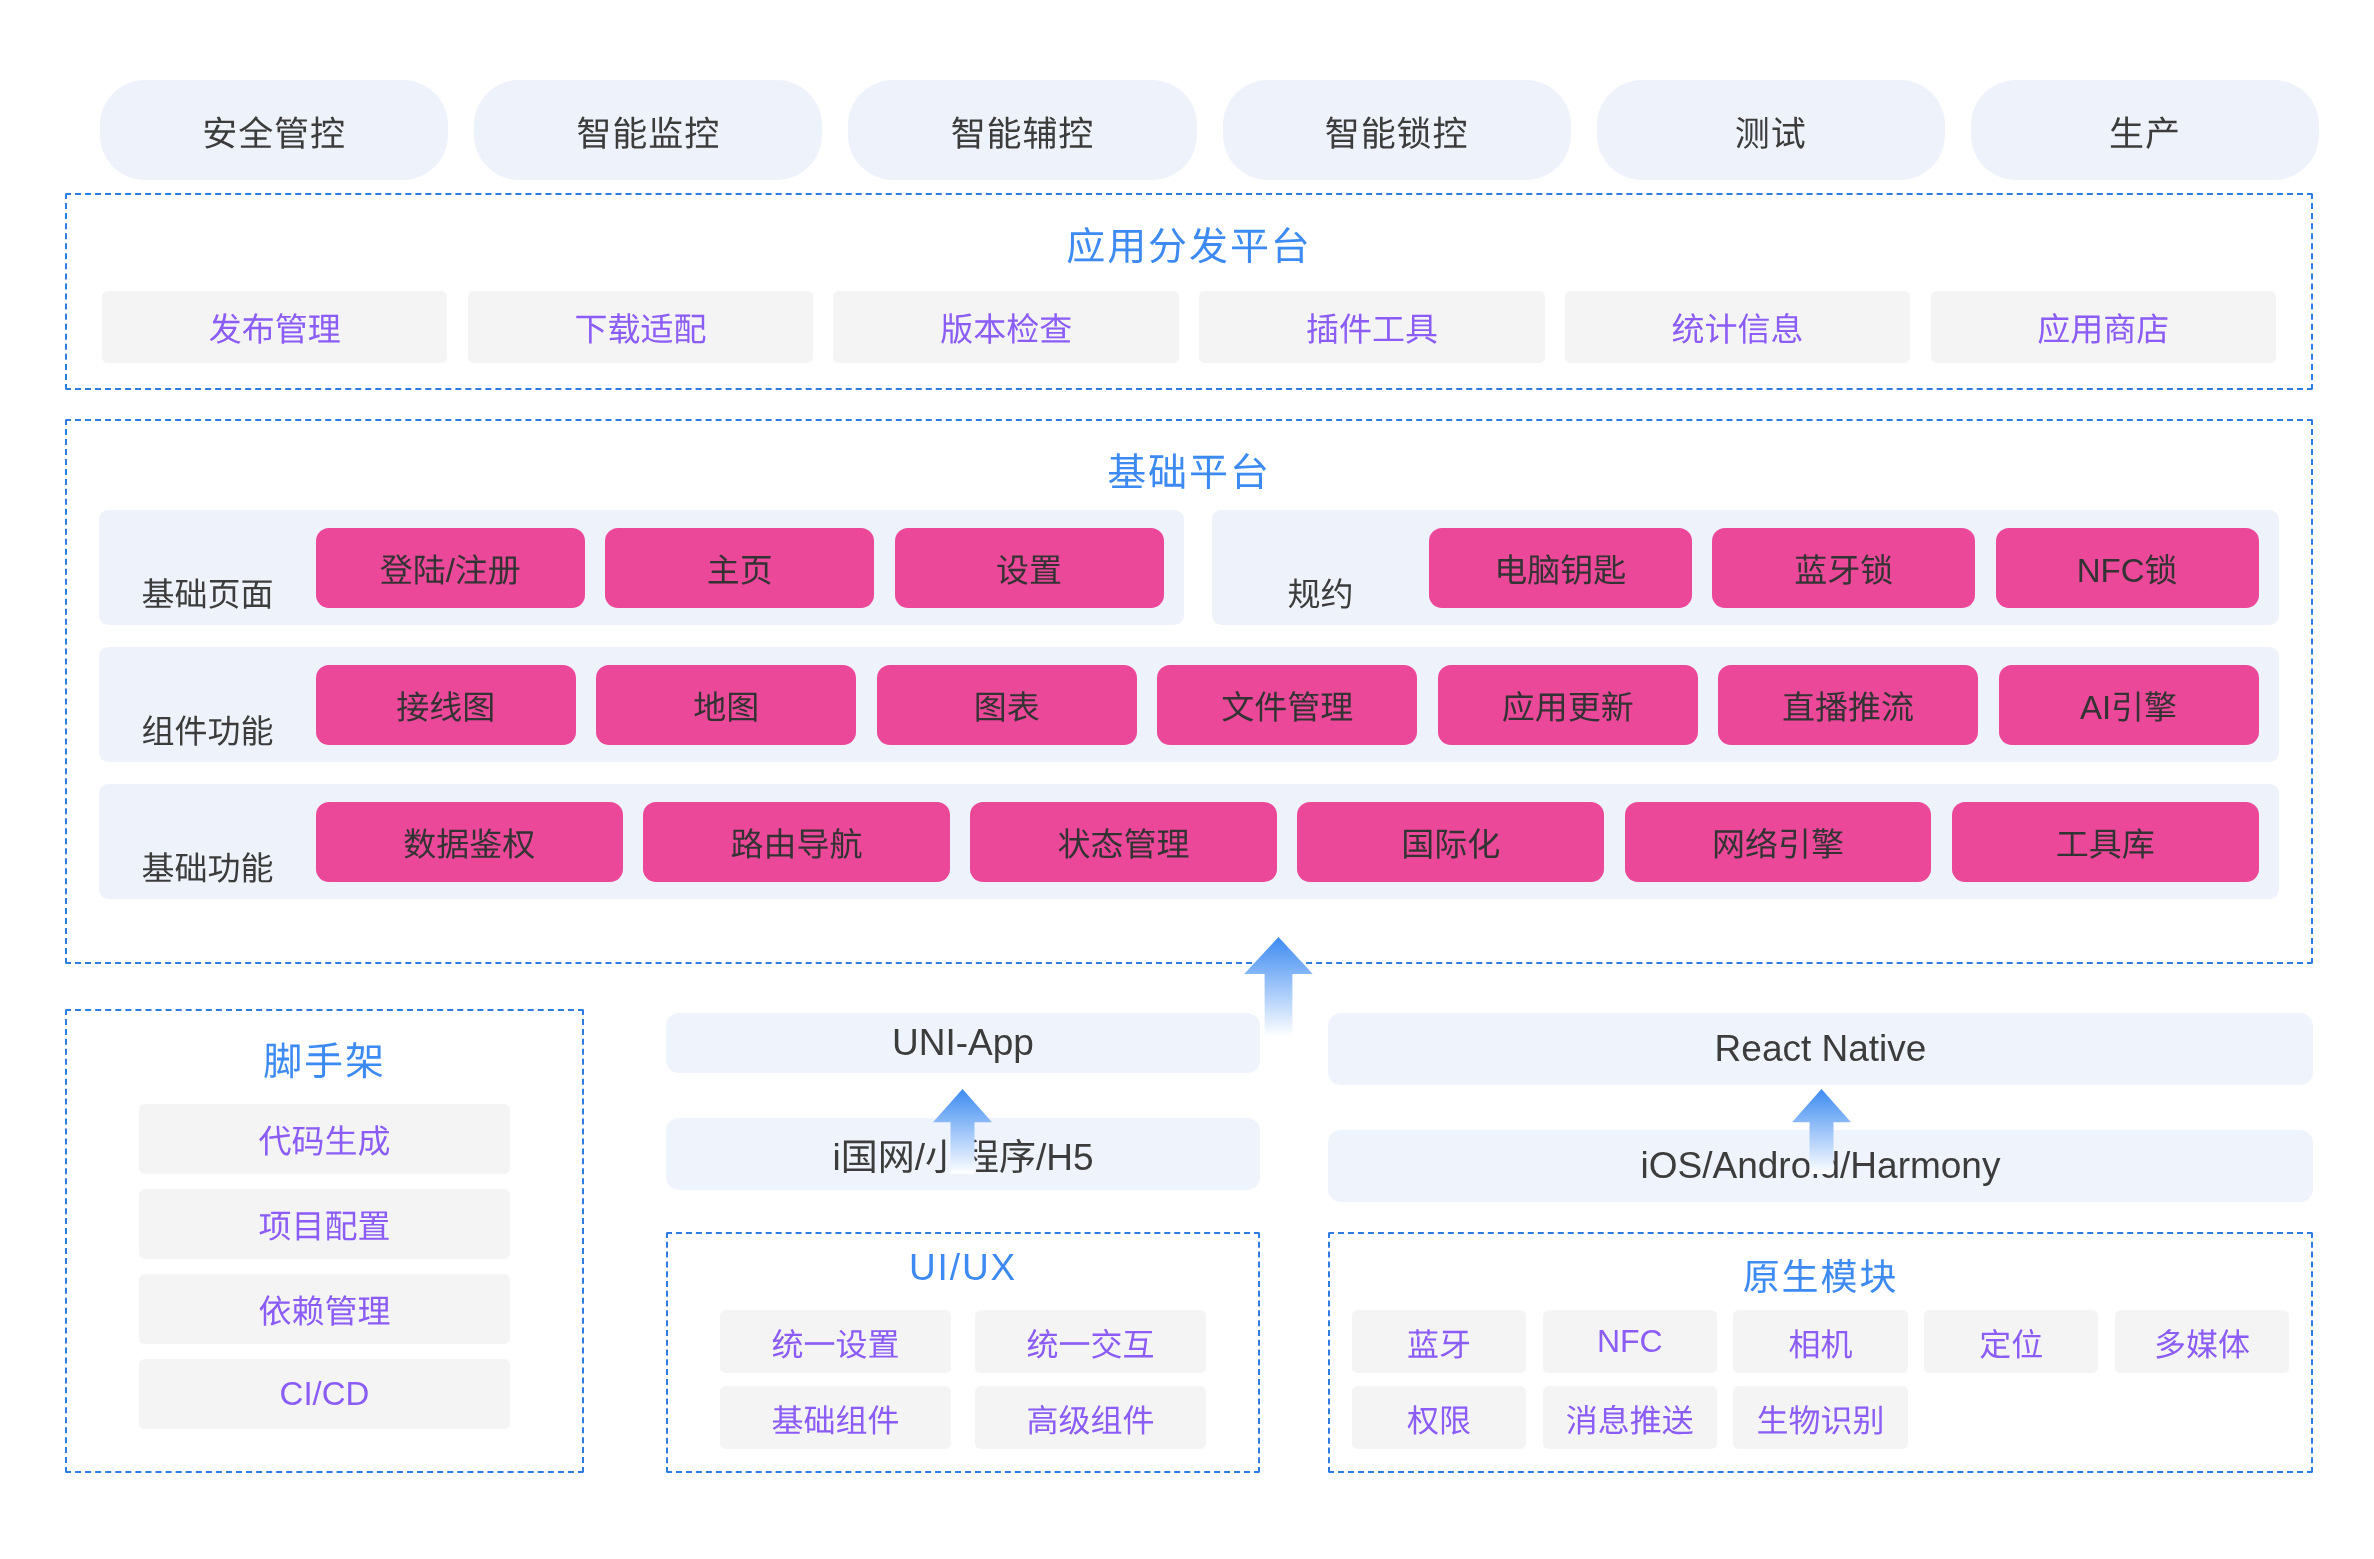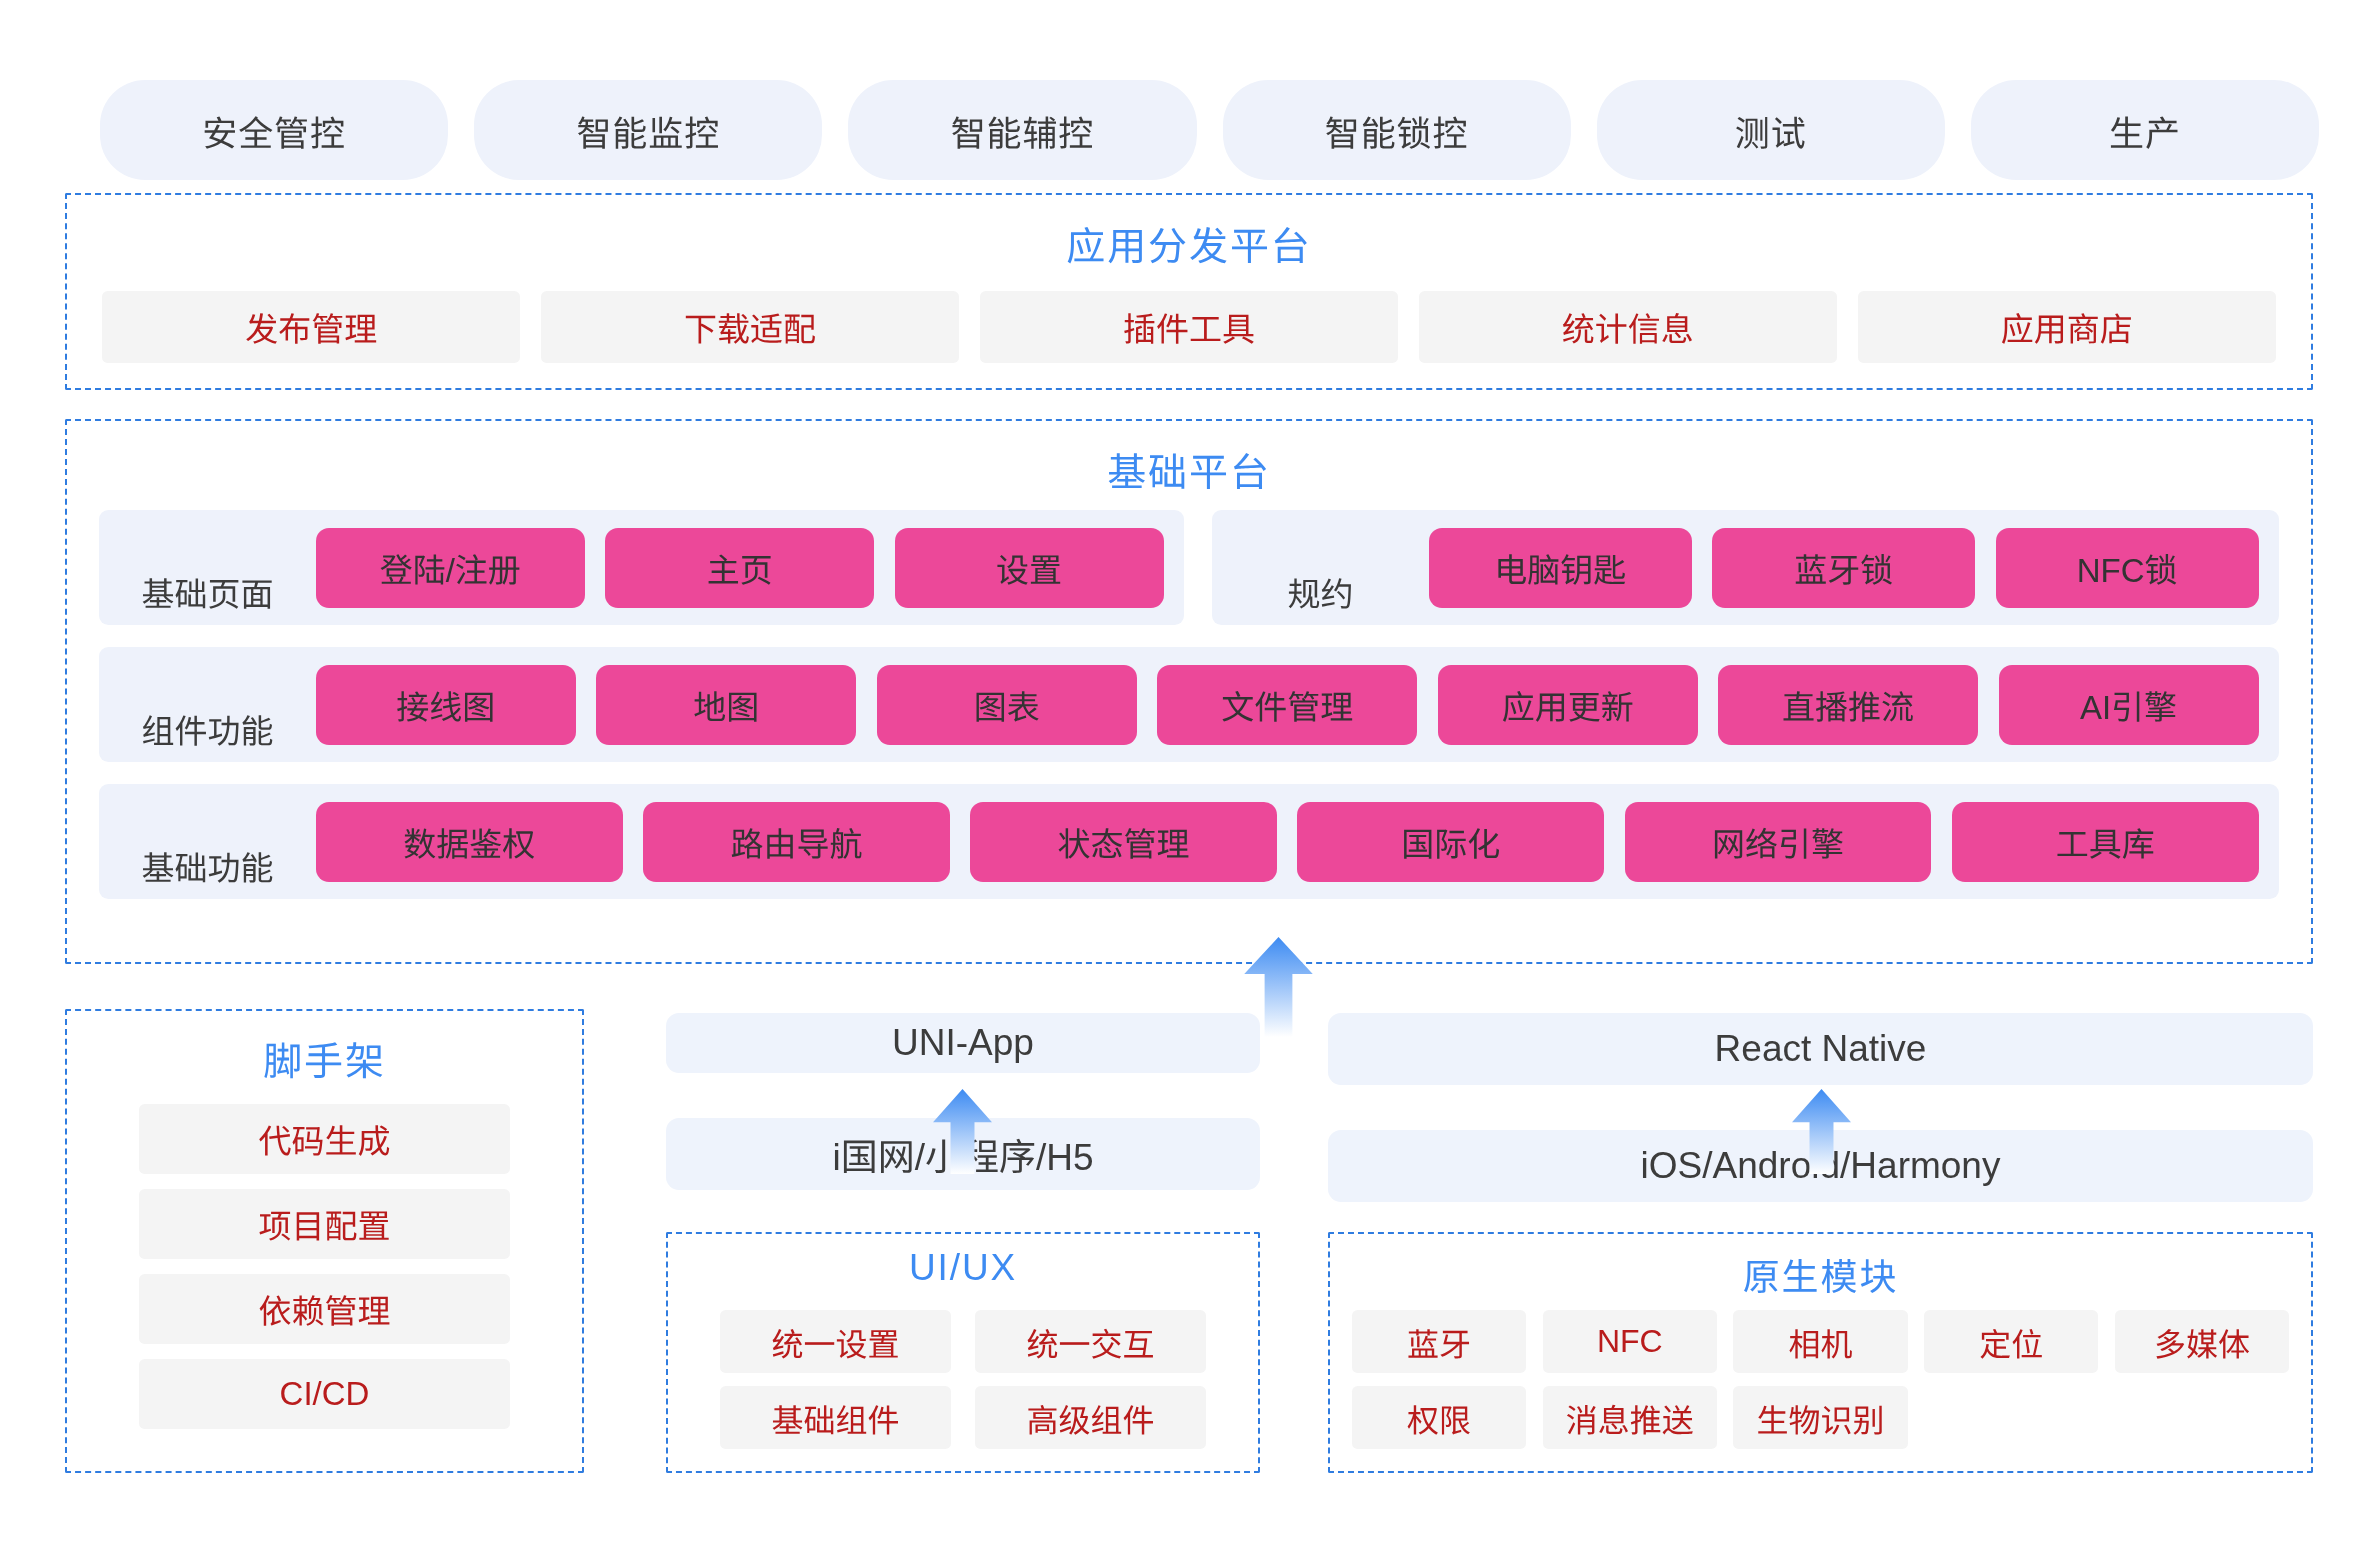--- a/index.html
+++ b/index.html
@@ -31,21 +31,21 @@
     color: #3c3c3c;
     letter-spacing: 0.9px;
   }
   .graychip {
     background: #f4f4f4;
     border-radius: 5.6px;
     display: flex;
     align-items: center;
     justify-content: center;
     font-size: 33px;
-    color: #b91c1c;
+    color: #8b5cf6;
   }
   .whitechip {
     background: #ec4899;
     border-radius: 13px;
     display: flex;
     align-items: center;
     justify-content: center;
     font-size: 33px;
     color: #333333;
   }
@@ -307,20 +307,23 @@
   </div>
 
   <div class="dashbox" id="dist-box">
     <div class="boxtitle" id="dist-title">应用分发平台</div>
     <div id="dist-chips">
       <div class="graychip">
           <span>发布管理</span>
         </div>
       <div class="graychip">
           <span>下载适配</span>
+        </div>
+      <div class="graychip">
+          <span>版本检查</span>
         </div>
       <div class="graychip">
           <span>插件工具</span>
         </div>
       <div class="graychip">
           <span>统计信息</span>
         </div>
       <div class="graychip">
           <span>应用商店</span>
         </div>

